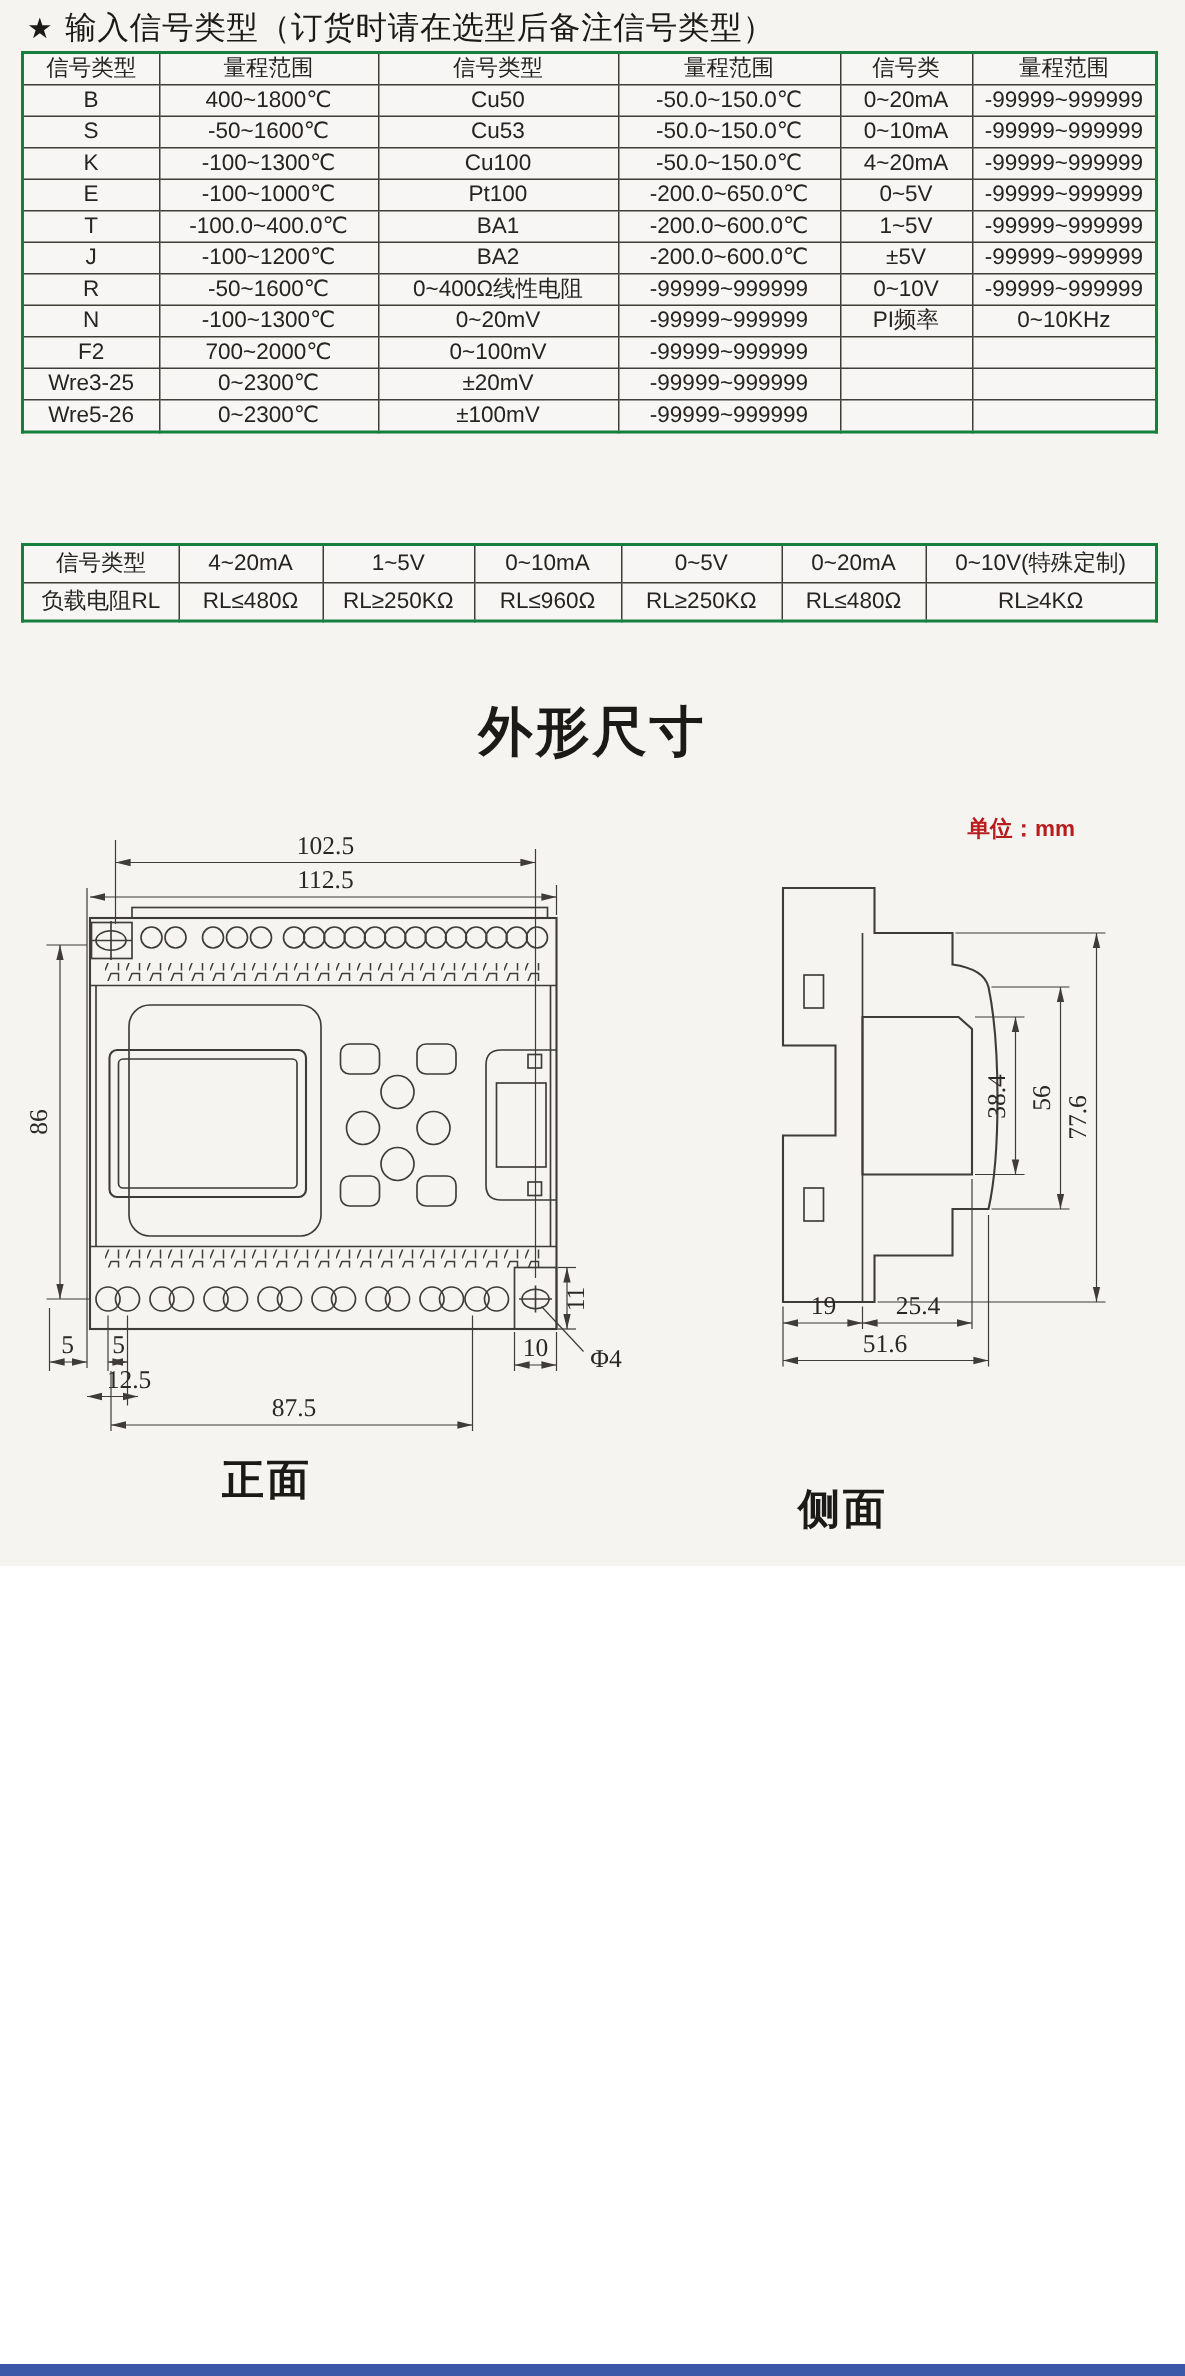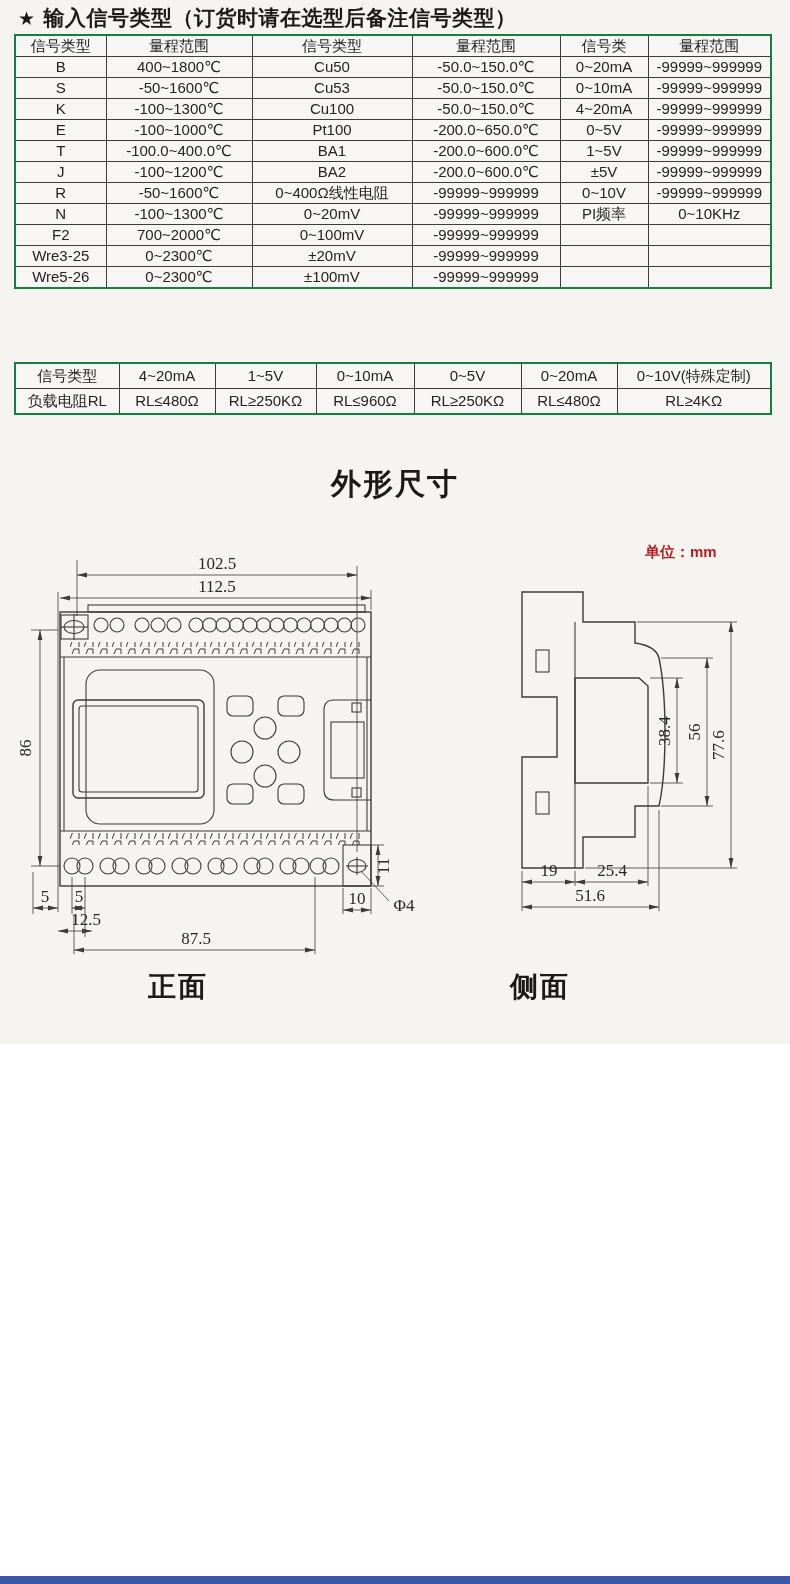--- a/index.html
+++ b/index.html
@@ -1,44 +1,44 @@
 <!DOCTYPE html>
 <html><head>
 <meta charset="utf-8">
 <style>
   html,body{margin:0;padding:0;background:#fff;}
   .page{position:relative;width:790px;height:1584px;overflow:hidden;background:#fff;
         font-family:"Liberation Sans","DejaVu Sans",sans-serif;color:#262321;}
   .top-section{position:absolute;left:0;top:0;width:790px;height:1044px;background:#f5f4f1;}
   .bottom-section{position:absolute;left:0;top:1044px;width:790px;height:540px;background:#ffffff;}
 
-  .sec-heading{position:absolute;left:18px;font-size:21px;font-weight:bold;color:#1c1a18;
+  .sec-heading{position:absolute;left:18px;font-size:21px;font-weight:normal;color:#1c1a18;
                letter-spacing:0.5px;white-space:nowrap;}
   .sec-heading .star{margin-right:8px;font-size:19px;}
 
   table.spec{position:absolute;left:14px;border-collapse:collapse;width:756px;
              border:2px solid #15803d;background:#f7f6f4;table-layout:fixed;}
   table.spec td{border:1px solid #403c38;text-align:center;font-size:15px;color:#262321;
                 padding:0;height:20px;line-height:20px;white-space:nowrap;overflow:hidden;}
   table.spec.out td{height:24px;line-height:24px;}
 
   .dim-title{position:absolute;left:0;top:464px;width:790px;text-align:center;
-             font-size:30px;font-weight:bold;letter-spacing:2px;color:#1c1a18;}
+             font-size:36px;font-weight:bold;letter-spacing:2px;color:#1c1a18;}
   .unit-label{position:absolute;left:645px;top:543px;font-size:15px;font-weight:bold;color:#b91c1c;}
 
   svg.drawing{position:absolute;left:0;top:545px;}
   .ol{stroke:#3e3b38;stroke-width:1.1;fill:none;}
   .ol2{stroke:#3e3b38;stroke-width:1.4;fill:none;}
   .dm{stroke:#3e3b38;stroke-width:0.8;fill:none;}
   text.dtx{font-family:"Liberation Serif","DejaVu Serif",serif;font-size:17px;fill:#2a2724;
            text-anchor:middle;}
 
   .view-label{position:absolute;top:968px;font-size:28px;font-weight:bold;color:#1c1a18;letter-spacing:2px;text-align:right;}
   .view-label.front{left:148px;}
-  .view-label.side{left:510px;}
+  .view-label.side{left:532px;margin-top:19px;}
 
   .bottom-bar{position:absolute;left:0;top:1576px;width:790px;height:8px;background:#3a57a8;}
 </style>
 </head>
 <body>
 
 <div class="page">
   <div class="top-section">
 
     <div class="sec-heading" style="top:4px;">

